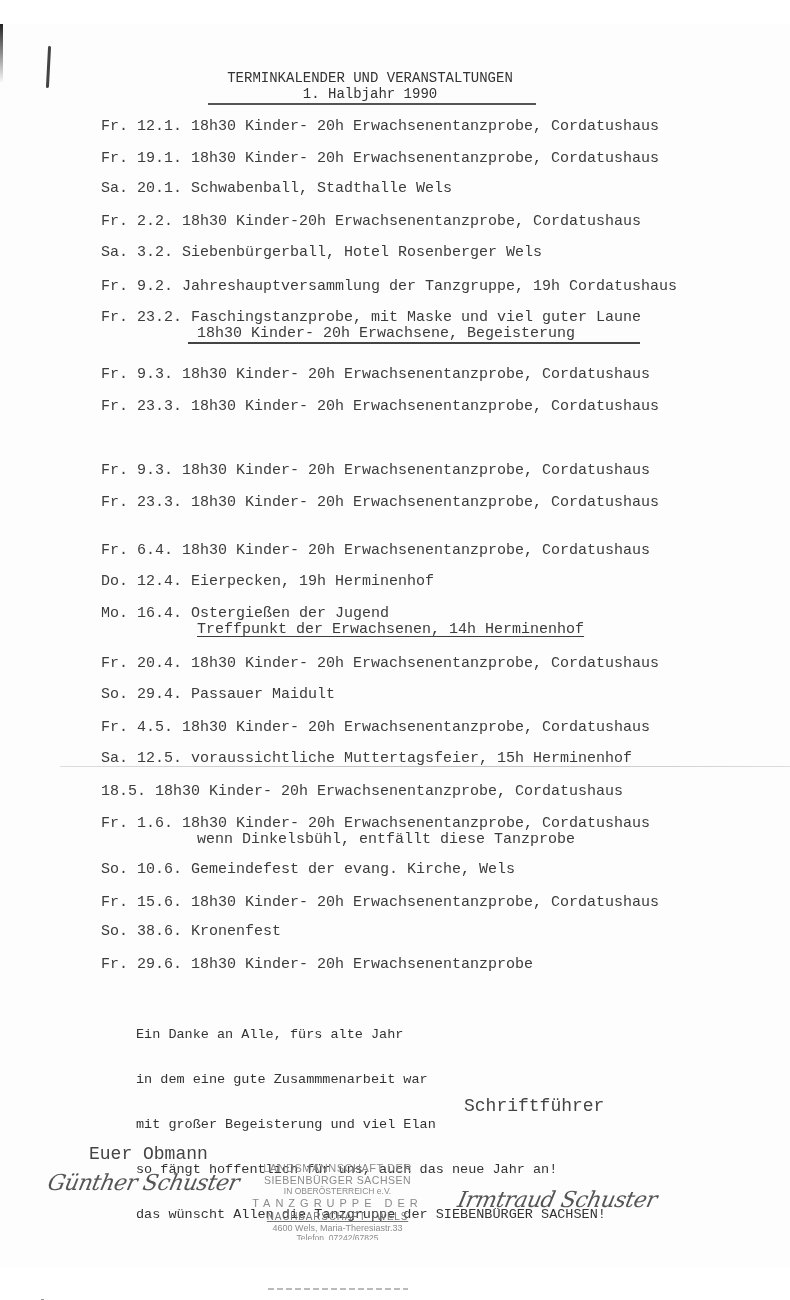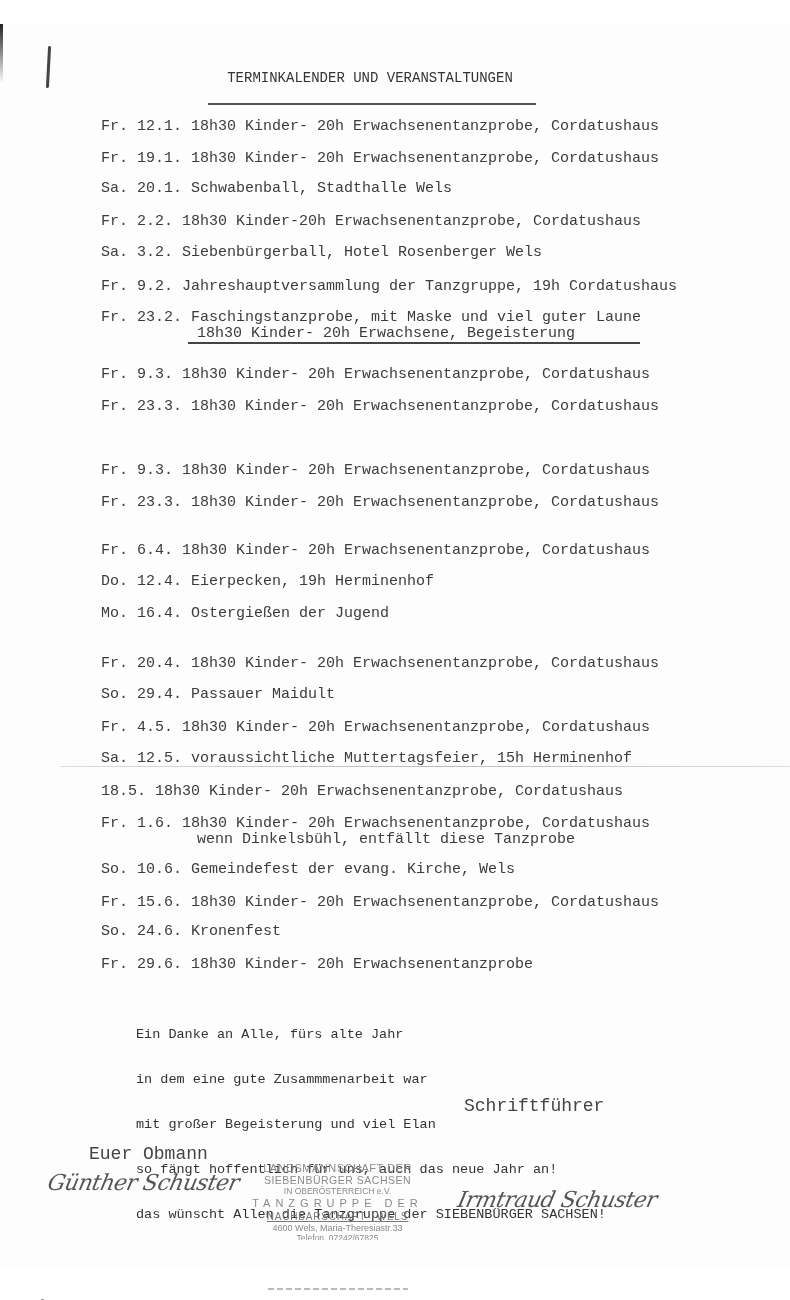--- a/index.html
+++ b/index.html
@@ -144,50 +144,51 @@
   </style>
 </head>
 <body>
 
 <div class="page">
   <div class="edge-left"></div>
   <div class="margin-mark"></div>
 
   <div class="title-block">
     <span class="title-line">TERMINKALENDER UND VERANSTALTUNGEN</span>
+    <span class="title-line">1. Halbjahr 1990</span>
   </div>
   <div class="title-rule"></div>
 
   <div class="entries">
     <div class="entry" style="top:95px"><span>Fr. 12.1.</span> <span>18h30 Kinder- 20h Erwachsenentanzprobe, Cordatushaus</span></div>
     <div class="entry" style="top:127px"><span>Fr. 19.1.</span> <span>18h30 Kinder- 20h Erwachsenentanzprobe, Cordatushaus</span></div>
     <div class="entry" style="top:157px"><span>Sa. 20.1.</span> <span>Schwabenball, Stadthalle Wels</span></div>
     <div class="entry" style="top:190px"><span>Fr. 2.2.</span> <span>18h30 Kinder-20h Erwachsenentanzprobe, Cordatushaus</span></div>
     <div class="entry" style="top:221px"><span>Sa. 3.2.</span> <span>Siebenbürgerball, Hotel Rosenberger Wels</span></div>
     <div class="entry" style="top:255px"><span>Fr. 9.2.</span> <span>Jahreshauptversammlung der Tanzgruppe, 19h Cordatushaus</span></div>
     <div class="entry" style="top:286px"><span>Fr. 23.2.</span> <span>Faschingstanzprobe, mit Maske und viel guter Laune</span><span class="cont">18h30 Kinder- 20h Erwachsene, Begeisterung</span></div>
 
     <div class="entry" style="top:343px"><span>Fr. 9.3.</span> <span>18h30 Kinder- 20h Erwachsenentanzprobe, Cordatushaus</span></div>
     <div class="entry" style="top:375px"><span>Fr. 23.3.</span> <span>18h30 Kinder- 20h Erwachsenentanzprobe, Cordatushaus</span></div>
 
     <div class="entry" style="top:439px"><span>Fr. 9.3.</span> <span>18h30 Kinder- 20h Erwachsenentanzprobe, Cordatushaus</span></div>
     <div class="entry" style="top:471px"><span>Fr. 23.3.</span> <span>18h30 Kinder- 20h Erwachsenentanzprobe, Cordatushaus</span></div>
 
     <div class="entry" style="top:519px"><span>Fr. 6.4.</span> <span>18h30 Kinder- 20h Erwachsenentanzprobe, Cordatushaus</span></div>
     <div class="entry" style="top:550px"><span>Do. 12.4.</span> <span>Eierpecken, 19h Herminenhof</span></div>
-    <div class="entry" style="top:582px"><span>Mo. 16.4.</span> <span>Ostergießen der Jugend</span></div>
+    <div class="entry" style="top:582px"><span>Mo. 16.4.</span> <span>Ostergießen der Jugend</span><span class="cont u">Treffpunkt der Erwachsenen, 14h Herminenhof</span></div>
     <div class="entry" style="top:632px"><span>Fr. 20.4.</span> <span>18h30 Kinder- 20h Erwachsenentanzprobe, Cordatushaus</span></div>
     <div class="entry" style="top:663px"><span>So. 29.4.</span> <span>Passauer Maidult</span></div>
     <div class="entry" style="top:696px"><span>Fr. 4.5.</span> <span>18h30 Kinder- 20h Erwachsenentanzprobe, Cordatushaus</span></div>
     <div class="entry" style="top:727px"><span>Sa. 12.5.</span> <span>voraussichtliche Muttertagsfeier, 15h Herminenhof</span></div>
     <div class="entry" style="top:760px"><span>18.5.</span> <span>18h30 Kinder- 20h Erwachsenentanzprobe, Cordatushaus</span></div>
     <div class="entry" style="top:792px"><span>Fr. 1.6.</span> <span>18h30 Kinder- 20h Erwachsenentanzprobe, Cordatushaus</span><span class="cont">wenn Dinkelsbühl, entfällt diese Tanzprobe</span></div>
     <div class="entry" style="top:838px"><span>So. 10.6.</span> <span>Gemeindefest der evang. Kirche, Wels</span></div>
     <div class="entry" style="top:871px"><span>Fr. 15.6.</span> <span>18h30 Kinder- 20h Erwachsenentanzprobe, Cordatushaus</span></div>
-    <div class="entry" style="top:900px"><span>So. 24.6.</span> <span>Kronenfest</span></div>
+    <div class="entry" style="top:900px"><span>So. 38.6.</span> <span>Kronenfest</span></div>
     <div class="entry" style="top:933px"><span>Fr. 29.6.</span> <span>18h30 Kinder- 20h Erwachsenentanzprobe</span></div>
   </div>
 
   <div class="full-rule" style="left:188px; top:318px; width:452px;"></div>
   <div class="fold-line"></div>
 
   <div class="closing">
     <span>Ein Danke an Alle, fürs alte Jahr</span>
     <span>in dem eine gute Zusammmenarbeit war</span>
     <span>mit großer Begeisterung und viel Elan</span>

